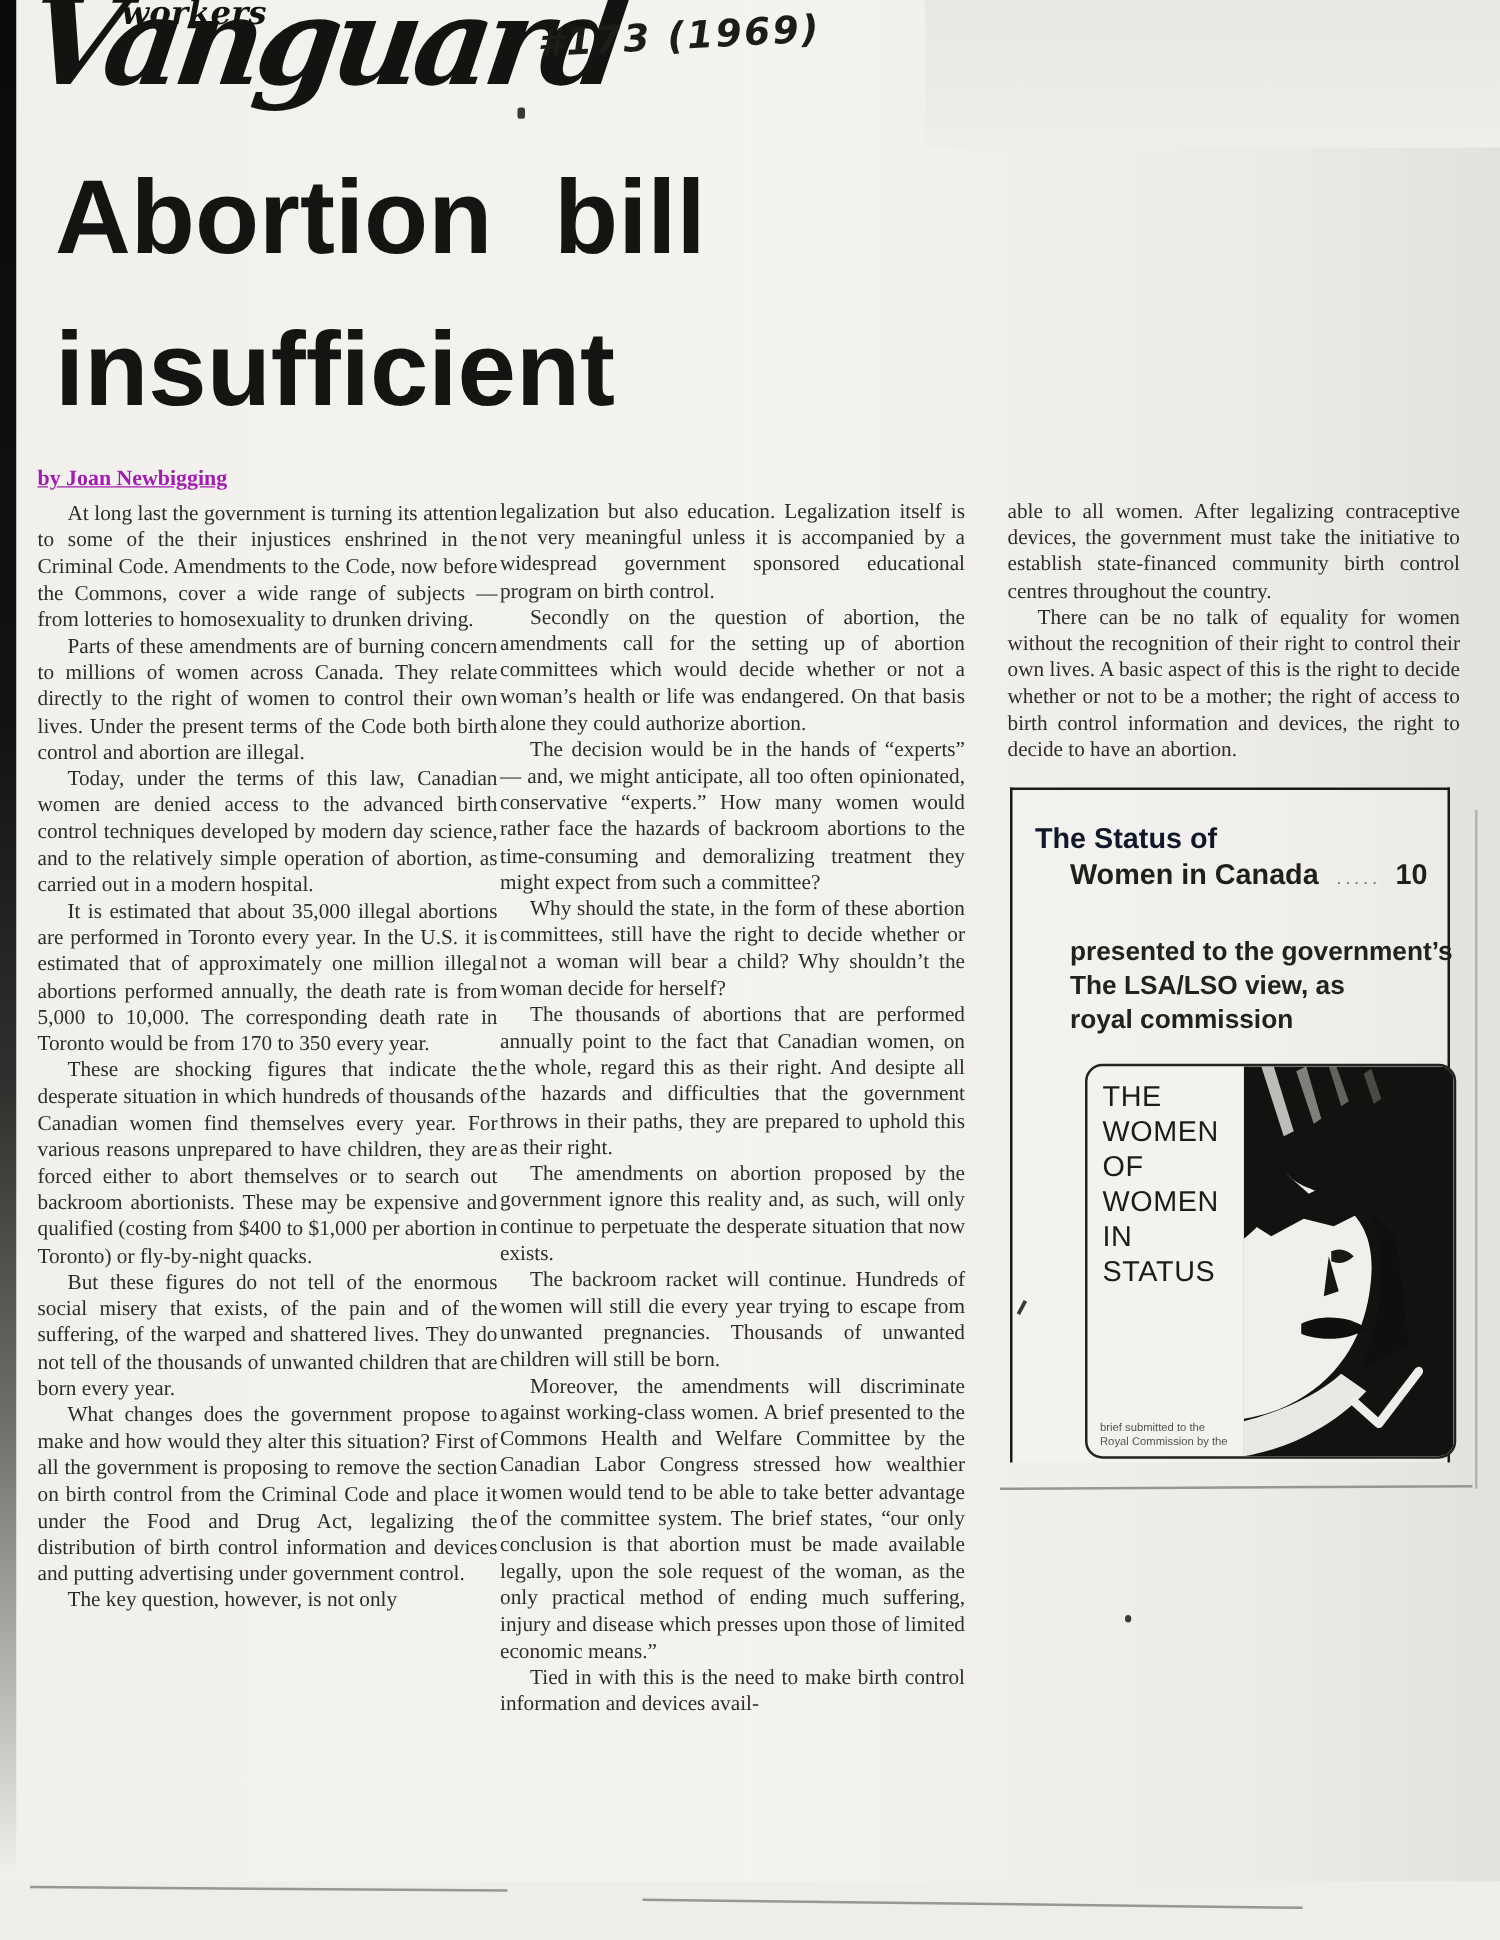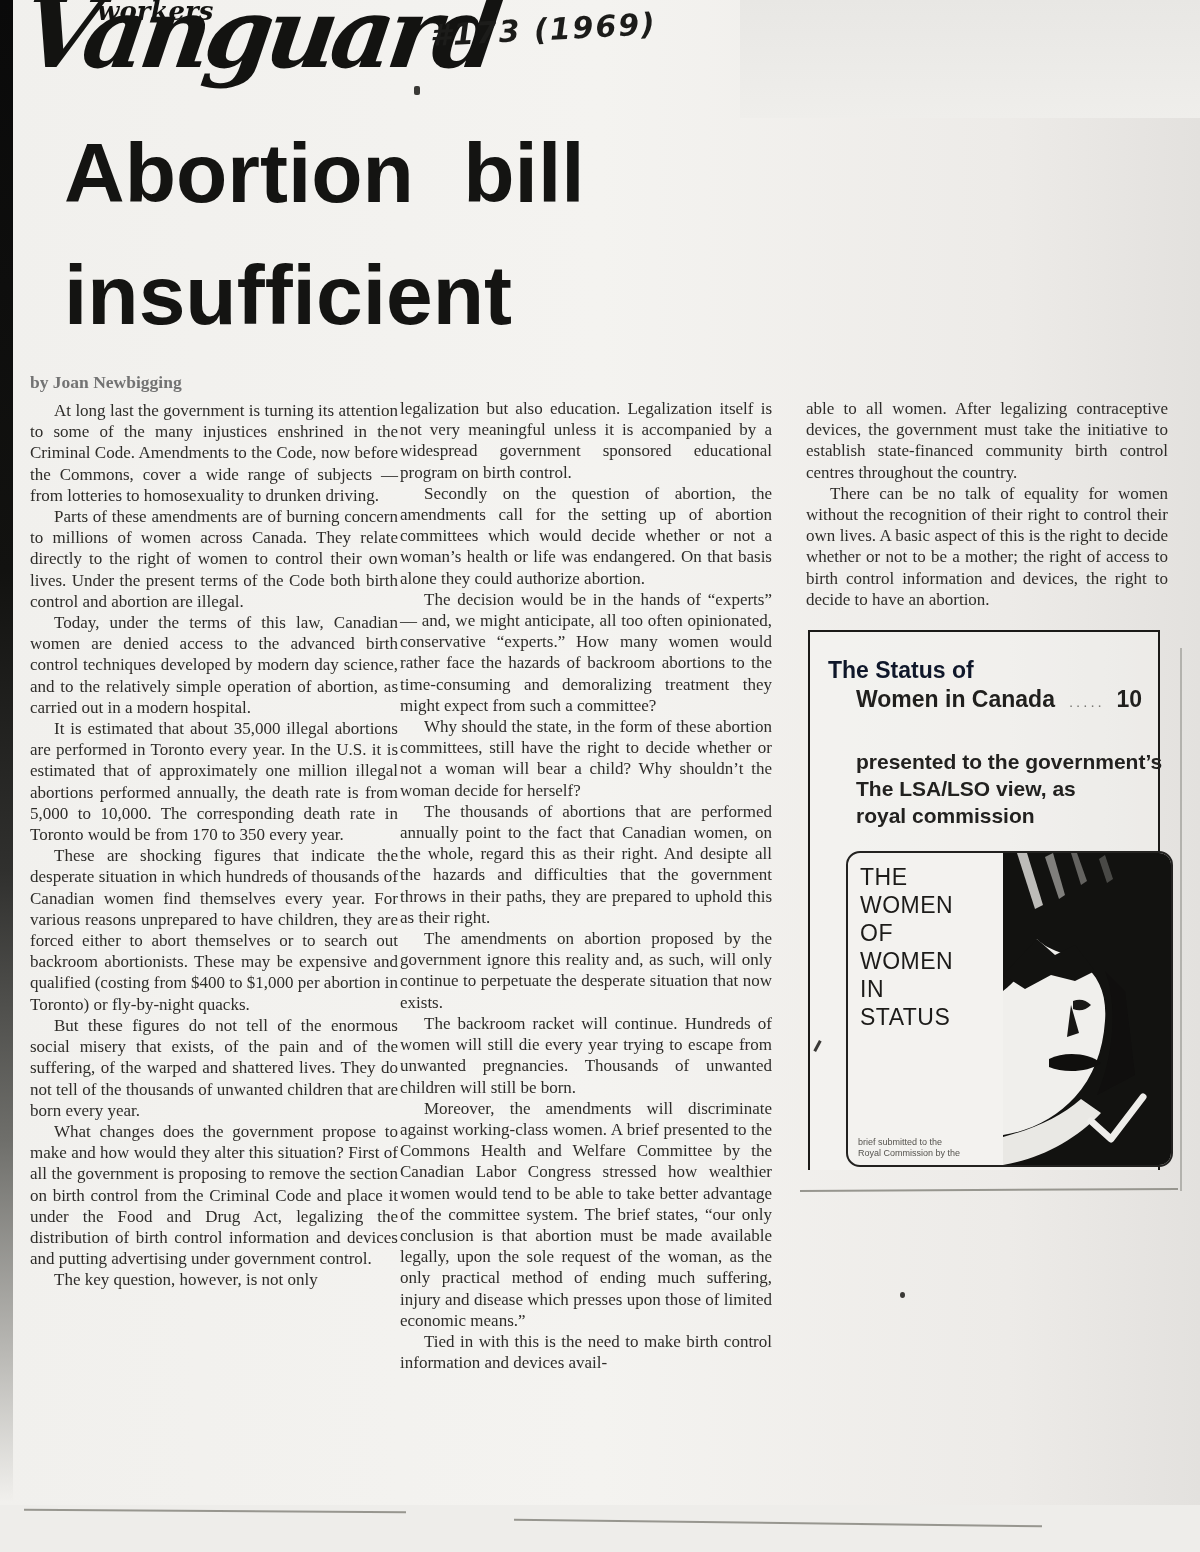--- a/index.html
+++ b/index.html
@@ -16,42 +16,42 @@
   .left-strip{position:absolute;left:0;top:0;width:13px;height:1502px;
     background:linear-gradient(180deg,#0a0a0a 0%,#121210 38%,#30302e 58%,#6f6f6b 76%,#b9b8b4 90%,rgba(200,200,196,0) 100%);}
   
   .masthead{position:absolute;left:0;top:0;width:760px;height:120px;}
   .workers{position:absolute;left:97px;top:-4px;font:italic 700 26px "DejaVu Serif",serif;color:#131311;letter-spacing:0px;}
   .vanguard{position:absolute;left:24px;top:-24px;font:italic 700 97px "DejaVu Serif",serif;
     color:#131311;letter-spacing:-6px;transform:skewX(-8deg);}
   .annotation{position:absolute;left:430px;top:12px;font:italic 600 30px "DejaVu Sans",sans-serif;
     color:#1c1c1a;transform:rotate(-3deg);letter-spacing:2px;}
   
-  .headline{position:absolute;left:64px;top:112px;font:700 84px/122px "Liberation Sans",sans-serif;
+  .headline{position:absolute;left:44px;top:112px;font:700 84px/122px "Liberation Sans",sans-serif;
     color:#141412;letter-spacing:0px;word-spacing:26px;}
   
   .col{position:absolute;top:370px;}
   #col1{left:30px;width:368px;}
   #col2{left:400px;width:372px;padding-top:28px;}
   #col3{left:806px;width:362px;padding-top:28px;}
-  .byline{font:700 17.5px/24px "Liberation Serif",serif;color:#737373;margin:0 0 6px 0;}
+  .byline{font:700 17.5px/24px "Liberation Serif",serif;color:#a21caf;margin:0 0 6px 0;text-decoration:underline;}
   p.body{font:17px/21.2px "Liberation Serif",serif;color:#2e2c29;text-align:justify;
     text-indent:24px;margin:0;}
   p.body.no-indent{text-indent:0;}
   
   .toc-box{margin-top:20px;margin-left:2px;width:352px;height:540px;
     border:2.5px solid #1b1a18;border-bottom:none;box-sizing:border-box;
     padding:24px 16px 0 18px;background:rgba(250,249,246,0.35);}
   .toc-line1{font:700 23px/29px "Liberation Sans",sans-serif;color:#0f172a;}
   .toc-line2{display:flex;align-items:baseline;margin-left:28px;font:700 23px/29px "Liberation Sans",sans-serif;color:#201f1d;justify-content:space-between;}
   .toc-leader{flex:1;margin:0 10px 0 14px;color:#7a7974;font:400 15px/15px "Liberation Sans",sans-serif;
     letter-spacing:3px;overflow:hidden;white-space:nowrap;}
   .toc-page{font:700 23px "Liberation Sans",sans-serif;color:#201f1d;}
   .box-subtitle{margin:34px 0 0 28px;font:700 21px/27px "Liberation Sans",sans-serif;color:#22211f;width:308px;}
-  .cover{position:relative;margin:22px 0 0 18px;width:327px;height:316px;
+  .cover{position:relative;margin:22px 0 0 40px;width:297px;height:316px;
     border:2px solid #232220;border-radius:14px;box-sizing:border-box;
     background:#f3f2ef;overflow:hidden;}
   .cover-title{position:absolute;left:12px;top:10px;width:120px;
     font:400 23px/28px "Liberation Sans",sans-serif;color:#1c1b19;letter-spacing:0.5px;}
   .cover-photo{position:absolute;right:0;top:0;width:168px;height:100%;}
   .cover-caption{position:absolute;left:10px;bottom:6px;font:400 9px/11px "Liberation Sans",sans-serif;color:#55534e;}
   
   .tear{position:absolute;background:#97968f;height:1.6px;}
   .tear-col1{left:24px;top:1510px;width:382px;transform:rotate(0.4deg);}
   .tear-col2{left:514px;top:1522px;width:528px;transform:rotate(0.7deg);}
@@ -75,21 +75,21 @@
   <div class="annotation">#173 (1969)</div>
 </div>
 
 <div class="headline">
   <div>Abortion bill</div>
   <div>insufficient</div>
 </div>
 
 <div id="col1" class="col">
   <div class="byline">by Joan Newbigging</div>
-  <p class="body">At long last the government is turning its attention to some of the many injustices enshrined in the Criminal Code. Amendments to the Code, now before the Commons, cover a wide range of subjects — from lotteries to homosexuality to drunken driving.</p>
+  <p class="body">At long last the government is turning its attention to some of the their injustices enshrined in the Criminal Code. Amendments to the Code, now before the Commons, cover a wide range of subjects — from lotteries to homosexuality to drunken driving.</p>
   <p class="body">Parts of these amendments are of burning concern to millions of women across Canada. They relate directly to the right of women to control their own lives. Under the present terms of the Code both birth control and abortion are illegal.</p>
   <p class="body">Today, under the terms of this law, Canadian women are denied access to the advanced birth control techniques developed by modern day science, and to the relatively simple operation of abortion, as carried out in a modern hospital.</p>
   <p class="body">It is estimated that about 35,000 illegal abortions are performed in Toronto every year. In the U.S. it is estimated that of approximately one million illegal abortions performed annually, the death rate is from 5,000 to 10,000. The corresponding death rate in Toronto would be from 170 to 350 every year.</p>
   <p class="body">These are shocking figures that indicate the desperate situation in which hundreds of thousands of Canadian women find themselves every year. For various reasons unprepared to have children, they are forced either to abort themselves or to search out backroom abortionists. These may be expensive and qualified (costing from $400 to $1,000 per abortion in Toronto) or fly-by-night quacks.</p>
   <p class="body">But these figures do not tell of the enormous social misery that exists, of the pain and of the suffering, of the warped and shattered lives. They do not tell of the thousands of unwanted children that are born every year.</p>
   <p class="body">What changes does the government propose to make and how would they alter this situation? First of all the government is proposing to remove the section on birth control from the Criminal Code and place it under the Food and Drug Act, legalizing the distribution of birth control information and devices and putting advertising under government control.</p>
   <p class="body">The key question, however, is not only</p>
 </div>
 
 <div id="col2" class="col">

